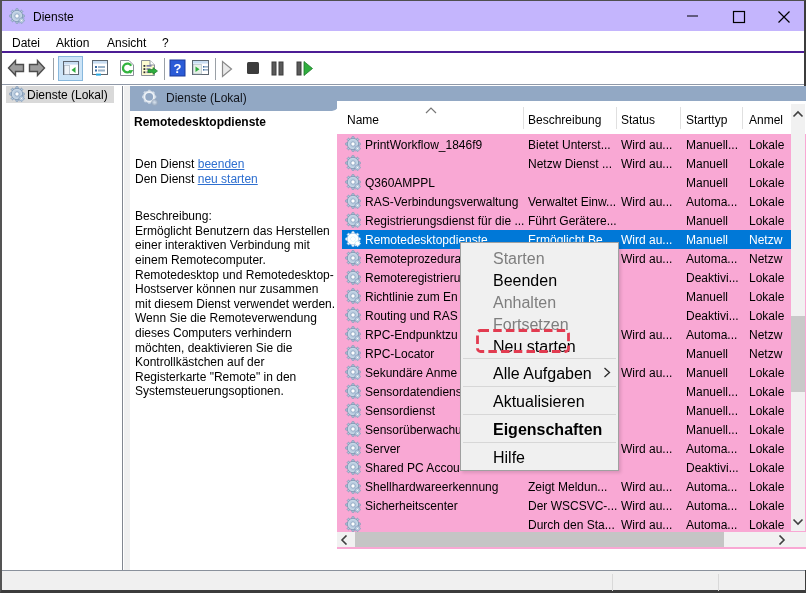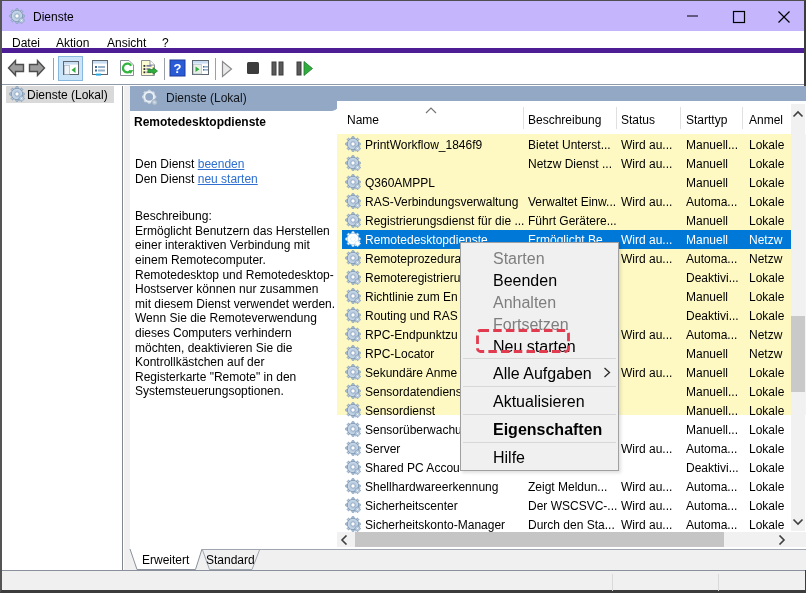--- a/index.html
+++ b/index.html
@@ -3,21 +3,21 @@
 *{margin:0;padding:0;box-sizing:border-box;}
 html,body{width:806px;height:593px;overflow:hidden;}
 body{font-family:"Liberation Sans",sans-serif;font-size:12px;color:#000;background:#fff;position:relative;}
 #win{position:absolute;left:0;top:0;width:806px;height:593px;background:#fff;border-top:1px solid #4f4f4f;border-left:2px solid #545454;border-right:2px solid #3c3c3c;border-bottom:4px solid #3c3c3c;}
 
 #titlebar{position:absolute;left:0;top:0;width:100%;height:30px;background:#c4b5fd;}
 #title-ico{position:absolute;left:7px;top:7px;}
 #title-txt{position:absolute;left:31px;top:9px;font-size:12px;}
 .capbtn{position:absolute;top:0;width:46px;height:30px;}
 
-#menubar{position:absolute;left:0;top:30px;width:100%;height:22px;background:#fff;border-bottom:5px solid #4c1d95;}
+#menubar{position:absolute;left:0;top:30px;width:100%;height:22px;background:#fff;border-bottom:2px solid #4c1d95;}
 #menubar span{position:absolute;top:5px;font-size:12px;}
 
 #toolbar{position:absolute;left:0;top:53px;width:100%;height:31px;background:#fff;border-bottom:1px solid #9099a8;}
 
 #tree{position:absolute;left:2px;top:85px;width:119px;height:484px;background:#fff;border-right:1px solid #828790;}
 #tree-sel{position:absolute;left:2px;top:0px;width:108px;height:17px;background:#d9d9d9;}
 #tree-txt{position:absolute;left:21px;top:2px;}
 #splitter{position:absolute;left:122px;top:85px;width:6px;height:484px;background:#f0f0f0;}
 #main{position:absolute;left:128px;top:85px;width:676px;height:484px;background:#fff;}
 
@@ -25,21 +25,21 @@
 #band2{position:absolute;left:0;top:15px;width:196px;height:10px;background:#92a8c4;}
 #bandcurve{position:absolute;left:196px;top:15px;width:16px;height:10px;}
 #band-ico{position:absolute;left:11px;top:3px;}
 #band-txt{position:absolute;left:36px;top:5px;font-size:12px;color:#10131a;}
 
 #desc{position:absolute;left:0px;top:25px;width:212px;height:459px;background:#fff;}
 #desc h1{font-size:12px;font-weight:bold;margin:4px 0 0 4px;}
 #desc .lnk{color:#2e6fd0;text-decoration:underline;}
 #desc p{margin:0 5px;line-height:14.6px;font-size:12px;}
 
-#list{position:absolute;left:207px;top:15px;width:469px;height:314px;background:#fef9c3;}
+#list{position:absolute;left:207px;top:15px;width:469px;height:448px;background:#f9a8d4;}
 #lhead{position:absolute;left:0;top:0;width:469px;height:33px;background:#fff;}
 .hsep{position:absolute;top:6px;width:1px;height:22px;background:#e0e0e0;}
 .hcell{position:absolute;top:12px;font-size:12px;color:#000;}
 .row{position:absolute;left:5px;width:449px;height:19px;}
 .row .nm{position:absolute;left:23px;top:3px;white-space:nowrap;}
 .row .c2{position:absolute;left:186px;top:3px;white-space:nowrap;}
 .row .c3{position:absolute;left:279px;top:3px;white-space:nowrap;}
 .row .c4{position:absolute;left:344px;top:3px;white-space:nowrap;}
 .row .c5{position:absolute;left:407px;top:3px;white-space:nowrap;}
 .row svg{position:absolute;left:3px;top:1px;}
@@ -460,21 +460,20 @@
             <span class="nm">Sicherheitscenter</span>
             <span class="c2">Der WSCSVC-...</span>
             <span class="c3">Wird au...</span>
             <span class="c4">Automa...</span>
             <span class="c5">Lokale</span>
           </div>
           <div class="row" style="top:414px">
             <svg width="16" height="16">
               <use href="#gear"></use>
             </svg>
-            <span class="nm">Sicherheitskonto-Manager</span>
             <span class="c2">Durch den Sta...</span>
             <span class="c3">Wird au...</span>
             <span class="c4">Automa...</span>
             <span class="c5">Lokale</span>
           </div>
         </div>
     <div id="vscroll">
       <svg style="position:absolute;left:1px;top:6px" width="12" height="8">
             <path d="M1.5 6.5 L6 2 L10.5 6.5" fill="none" stroke="#3f3f3f" stroke-width="1.6"></path>
           </svg>
@@ -488,30 +487,20 @@
             <path d="M6.5 0.5 L2 5 L6.5 9.5" fill="none" stroke="#3f3f3f" stroke-width="1.6"></path>
           </svg>
       <div id="hthumb"></div>
       <svg style="position:absolute;left:439px;top:3px" width="10" height="10">
             <path d="M3.5 0.5 L8 5 L3.5 9.5" fill="none" stroke="#3f3f3f" stroke-width="1.6"></path>
           </svg>
     </div>
   </div>
 </div>
 
-<div id="tabbar">
-  <svg width="677" height="22" style="position:absolute;left:0;top:0">
-    <path d="M73 0.5 H677" stroke="#a0a6b0" fill="none"></path>
-    <path d="M73.5 1 L80.5 20.5 L123 20.5 L130.5 1" stroke="#a0a6b0" fill="none"></path>
-    <path d="M1 0 H73 L66.5 20 H8 Z" fill="#ffffff"></path>
-    <path d="M1 0 L8 20.5 L66.5 20.5 L73 0" stroke="#8a919c" fill="none"></path>
-  </svg>
-  <span class="tab" style="left:13px;top:4px">Erweitert</span>
-  <span class="tab" style="left:77px;top:4px">Standard</span>
-</div>
 
 <div id="status">
       <div id="statdiv" style="left:610px"></div>
       <div id="statdiv2"></div>
     </div>
 
 <div id="cmenu">
   <div class="mi" style="top:3px">
         <span class="dis">Starten</span>
       </div>

